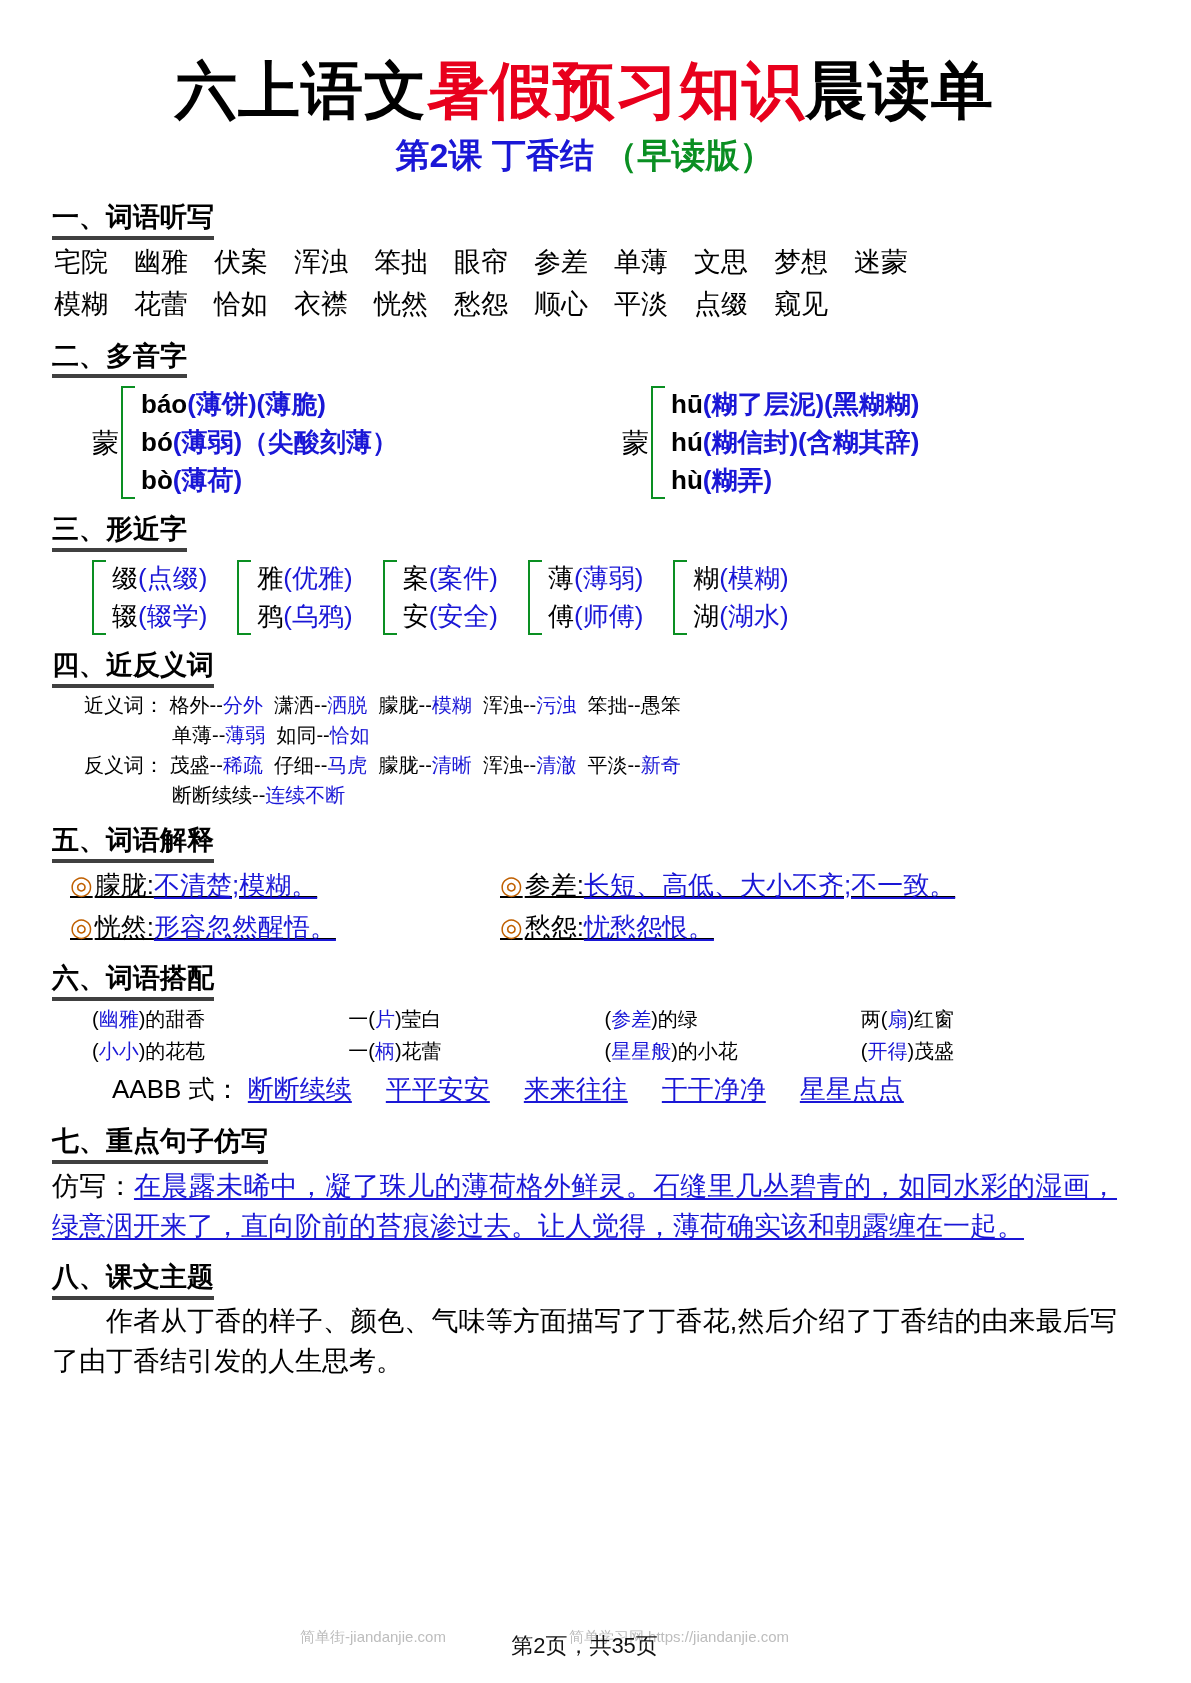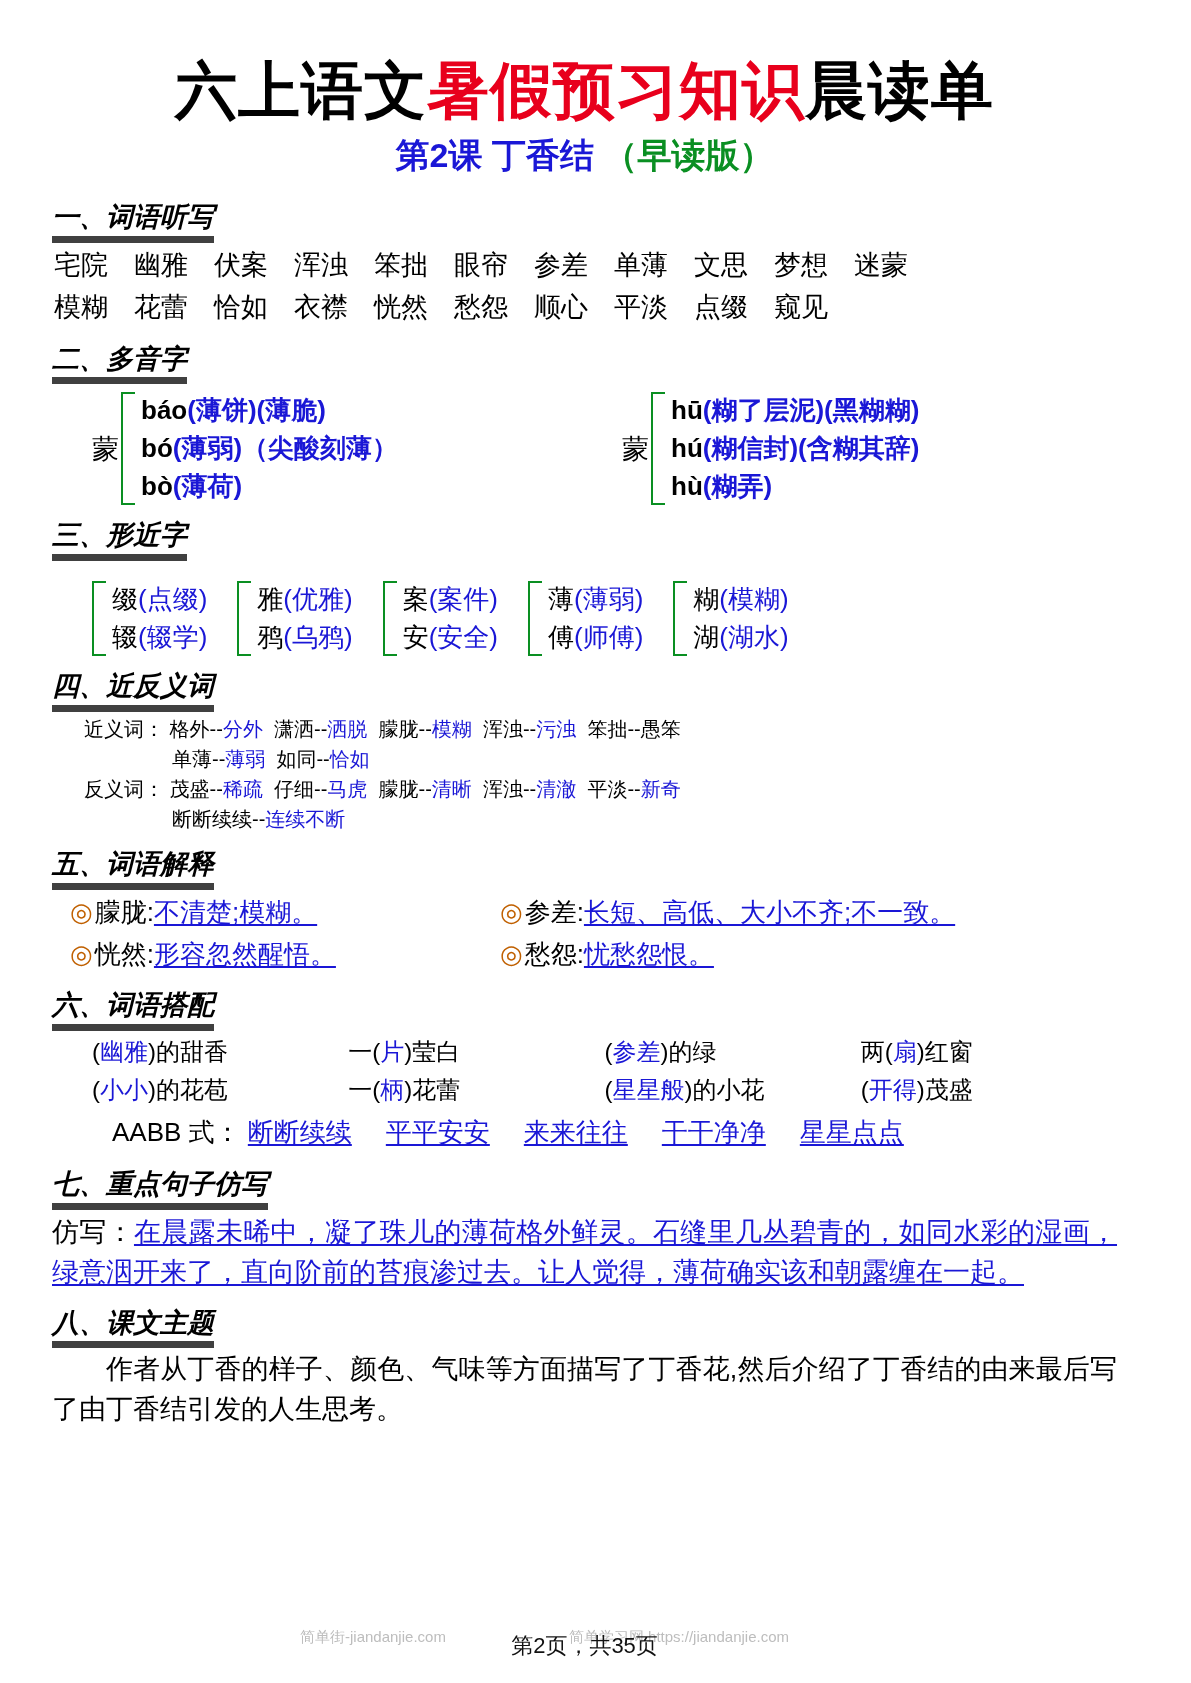--- a/index.html
+++ b/index.html
@@ -40,24 +40,23 @@
   }
   .sub-title .blue { color: #1a17d6; }
   .sub-title .green { color: #0a8f22; }
 
   
   .sec-head {
     font-size: 27px;
     font-weight: bold;
     margin: 8px 0 2px 0;
     display: inline-block;
-    border-bottom: 7px solid #404040;
+    border-bottom: 4px solid #404040;
     padding-bottom: 1px;
     line-height: 1.25;
-    font-style: italic;
   }
   .sec-wrap { margin-top: 6px; }
   .blue { color: #1a17d6; }
   .red  { color: #e8001c; }
   .green{ color: #0a8f22; }
 
   
   .dictation {
     font-size: 27px;
     line-height: 1.55;
@@ -86,21 +85,21 @@
   .poly-lines { display: flex; flex-direction: column; font-weight: bold; }
   .poly-line {
     font-size: 26px;
     line-height: 1.45;
     white-space: nowrap;
   }
 
   
   .similar {
     display: flex;
-    margin-top: 18px;
+    margin-top: 6px;
     padding-left: 40px;
   }
   .sim-group { display: flex; align-items: center; margin-right: 30px; }
   .sim-lines { display: flex; flex-direction: column; }
   .sim-line { font-size: 26px; line-height: 1.45; white-space: nowrap; }
 
   
   .syn-block { padding-left: 32px; }
   .syn-line {
     font-size: 20px;
@@ -108,34 +107,35 @@
     white-space: nowrap;
   }
   .syn-line .lbl { }
   .indent { padding-left: 88px; }
 
   
   .explain {
     display: flex;
     flex-wrap: wrap;
     padding-left: 18px;
+    text-decoration: underline;
   }
   .exp-item {
     font-size: 26px;
     line-height: 1.6;
     white-space: nowrap;
   }
   .exp-item .bullet { color: #c06000; margin-right: 2px; }
   .exp-col-1 { width: 430px; }
 
   
   .collocation { padding-left: 40px; }
   .col-row {
     display: flex;
-    font-size: 24px;
+    font-size: 20px;
     line-height: 1.6;
     white-space: nowrap;
   }
   .col-cell { width: 265px; }
   .aabb-row {
     font-size: 26px;
     line-height: 1.7;
     white-space: nowrap;
     padding-left: 20px;
   }

